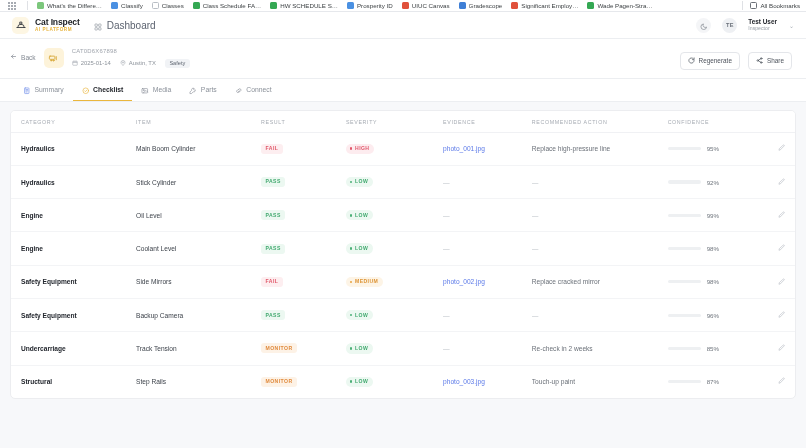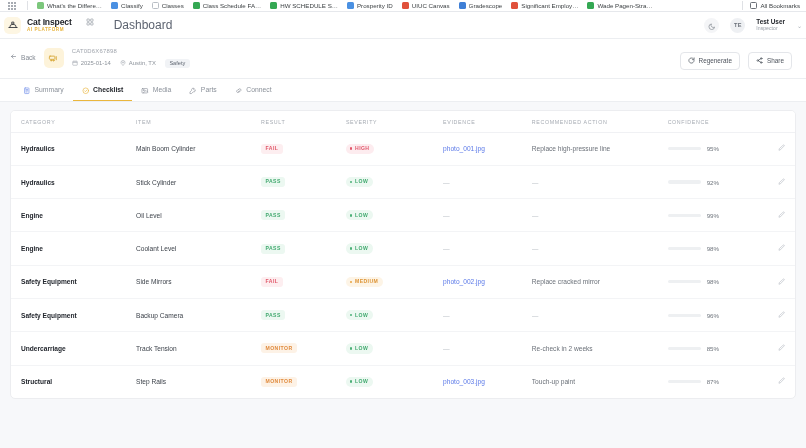--- a/index.html
+++ b/index.html
@@ -37,34 +37,34 @@
   .bm-right { margin-left: auto; display:flex; align-items:center; gap:7px; flex:none; }
   .bm-star { width: 7px; height: 7px; border: 1px solid #6b7077; border-radius: 1.5px; flex:none; }
 
   
   .appbar {
     height: 27px;
     background: #ffffff;
     border-bottom: 1px solid #eceef1;
     display: flex;
     align-items: center;
-    padding: 0 4px;
+    padding: 0 12px;
     gap: 14px;
   }
   .brand { display: flex; align-items: center; gap: 6px; }
   .brand-mark {
     width: 17px; height: 17px; border-radius: 5px;
     background: #fdf6e3; display: flex; align-items: center; justify-content: center;
     flex: none;
   }
   .brand-txt { line-height: 1; }
   .brand-name { font-size: 8.6px; font-weight: 700; color: #1c1f24; letter-spacing: -0.15px; }
   .brand-sub { font-size: 4.6px; font-weight: 700; color: #e8b33a; letter-spacing: 0.55px; margin-top: 1.5px; }
 
-  .nav-item { display: flex; align-items: flex-start; gap: 20px; font-size: 12px; color: #5c6370; }
+  .nav-item { display: flex; align-items: flex-end; gap: 5px; font-size: 10px; color: #5c6370; }
   .nav-ico { width: 8px; height: 8px; color: #9aa0a8; flex: none; display:flex; }
 
   .appbar-right { margin-left: auto; display: flex; align-items: center; gap: 11px; }
   .icon-btn {
     width: 15px; height: 15px; border-radius: 50%;
     display: flex; align-items: center; justify-content: center;
     background: #f4f5f7; color: #7a8089;
   }
   .avatar {
     width: 15px; height: 15px; border-radius: 50%;

